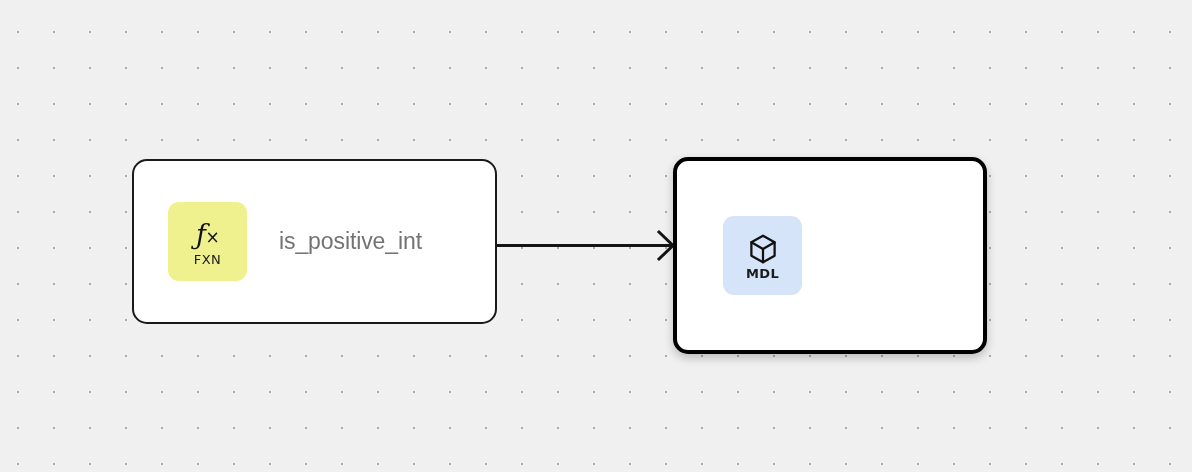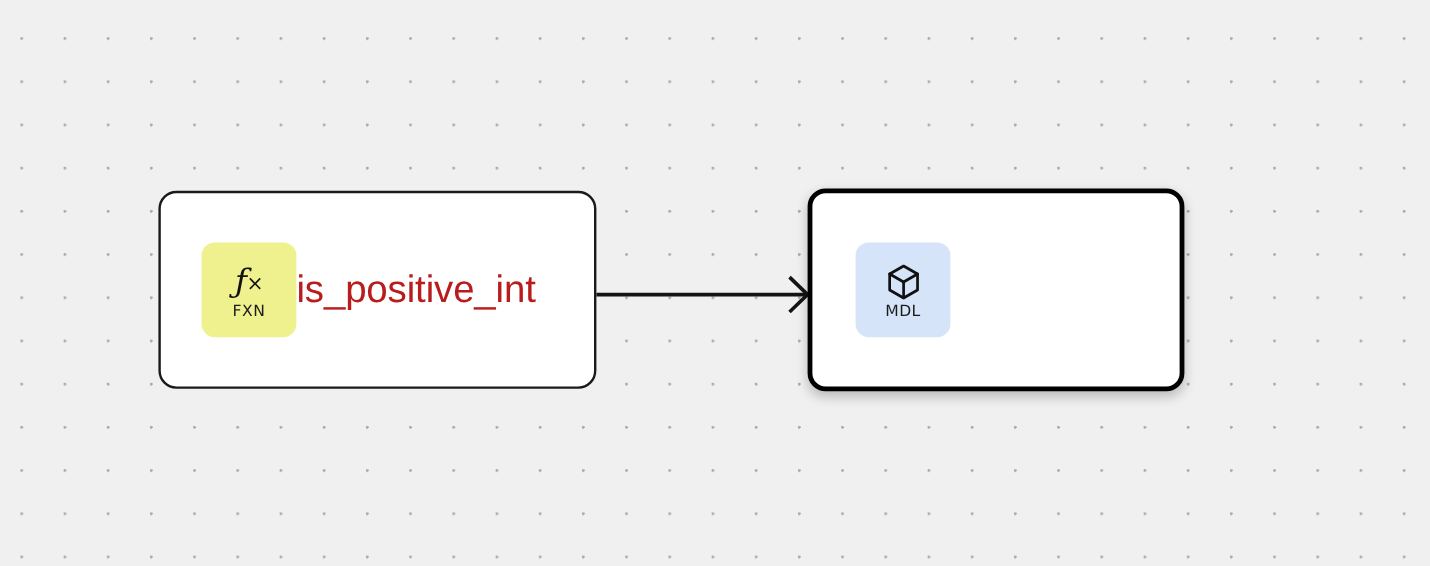--- a/index.html
+++ b/index.html
@@ -59,22 +59,23 @@
     top: 159px;
     width: 365px;
     height: 165px;
     padding-left: 34px;
   }
 
   #node-my-model {
     left: 673px;
     top: 157px;
     width: 314px;
-    height: 169px;
-    padding-left: 36px;
+    height: 197px;
+    padding-left: 46px;
+    font-weight: bold;
   }
 
   
   .type-badge {
     flex: 0 0 auto;
     width: 79px;
     height: 79px;
     border-radius: 11px;
     display: flex;
     flex-direction: column;
@@ -113,23 +114,24 @@
     font-family: "DejaVu Sans", sans-serif;
     font-size: 13px;
     color: #1b1b1b;
     letter-spacing: 0.4px;
     line-height: 1;
   }
 
   
   .node-label {
     font-family: "Liberation Sans", sans-serif;
-    font-size: 32px;
-    color: #b91c1c;
+    font-size: 23px;
+    color: #737373;
     white-space: nowrap;
+    margin-left: 32px;
     letter-spacing: -0.1px;
   }
 </style>
 </head>
 <body>
 
 <div id="flow-canvas">
 
   <svg id="edge-layer" viewBox="0 0 1192 472" width="1192" height="472">
     <g>

